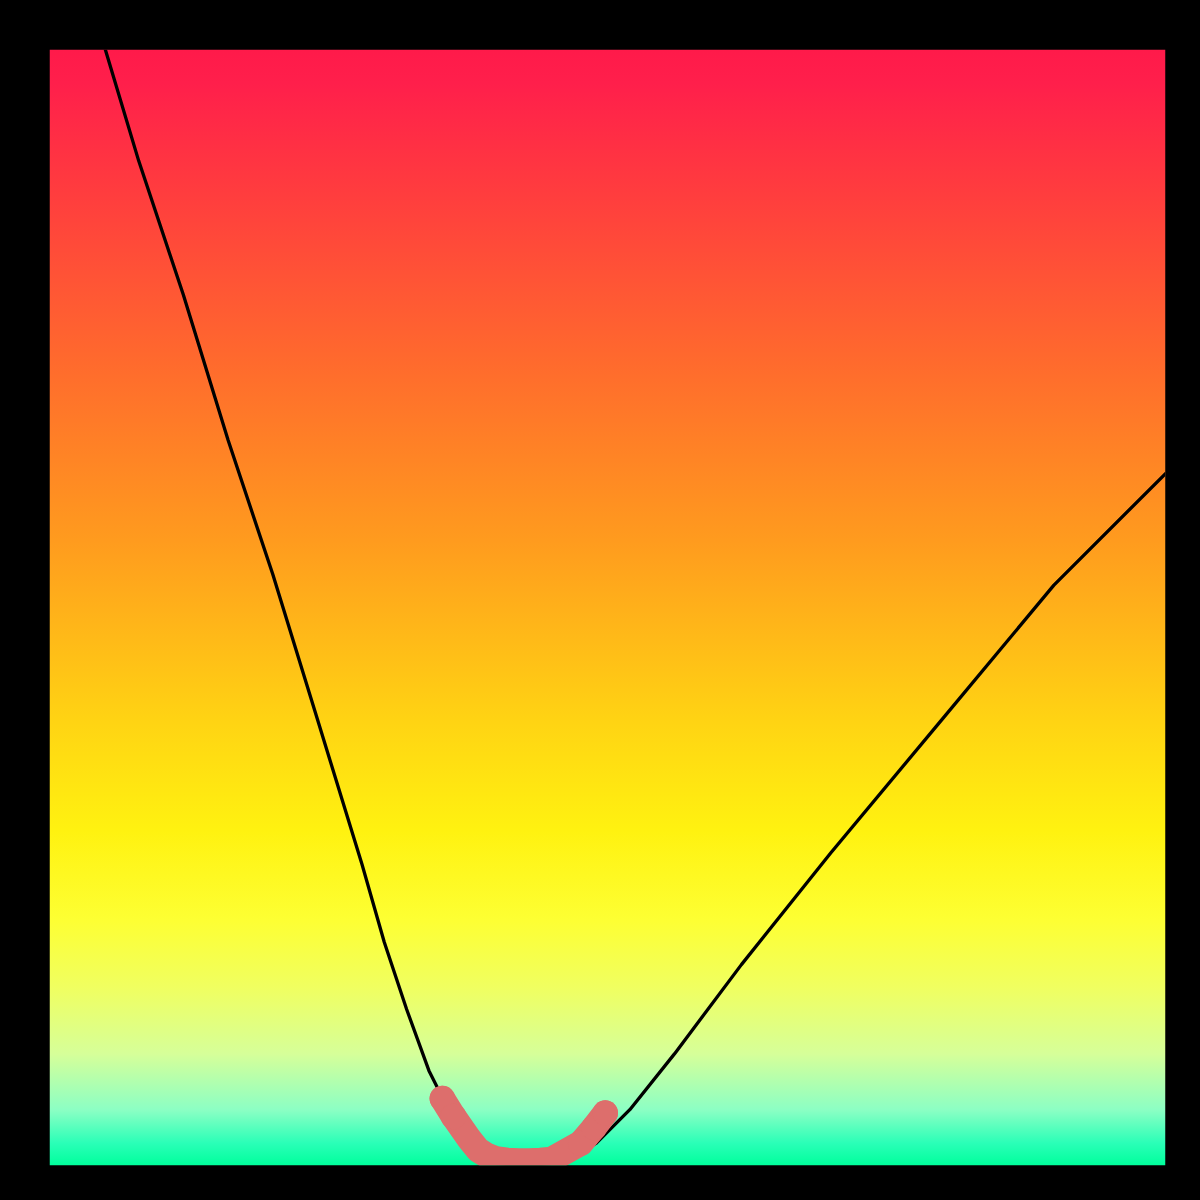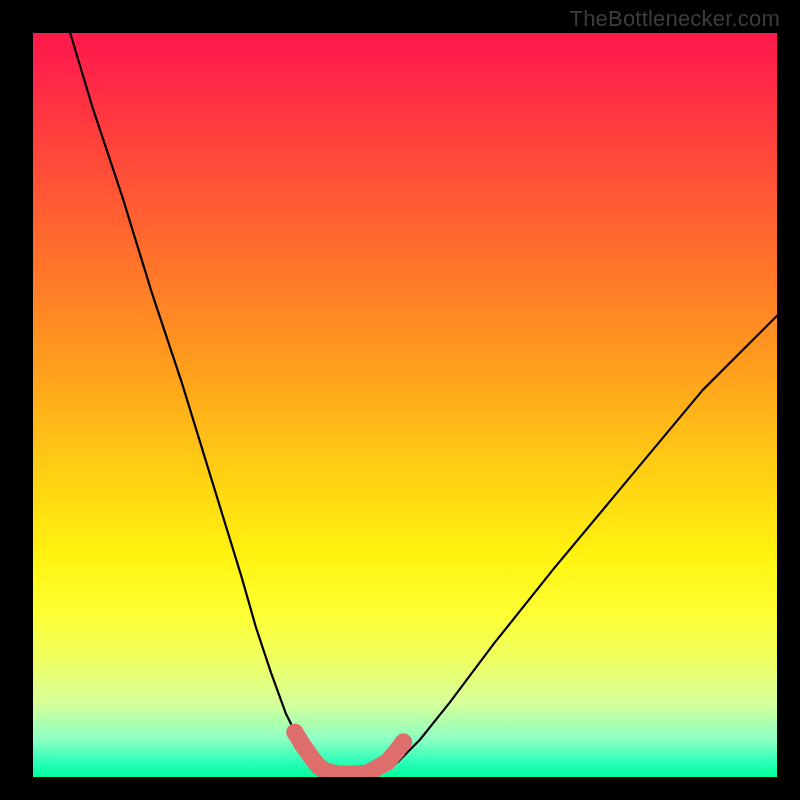--- a/index.html
+++ b/index.html
@@ -68,15 +68,14 @@
           <circle cx="261.89" cy="699.36" r="8.5" fill="#dd6e6c"></circle>
           <circle cx="269.33" cy="711.26" r="8.5" fill="#dd6e6c"></circle>
           <circle cx="354.14" cy="729.12" r="8.5" fill="#dd6e6c"></circle>
           <circle cx="363.07" cy="718.70" r="8.5" fill="#dd6e6c"></circle>
           <circle cx="370.51" cy="709.03" r="8.5" fill="#dd6e6c"></circle>
         </g>
     </svg>
 
   </div>
 
-  <div class="watermark" data-bind="watermark">TheBottlenecker.com</div>
 
 </div>
 
 </body></html>

